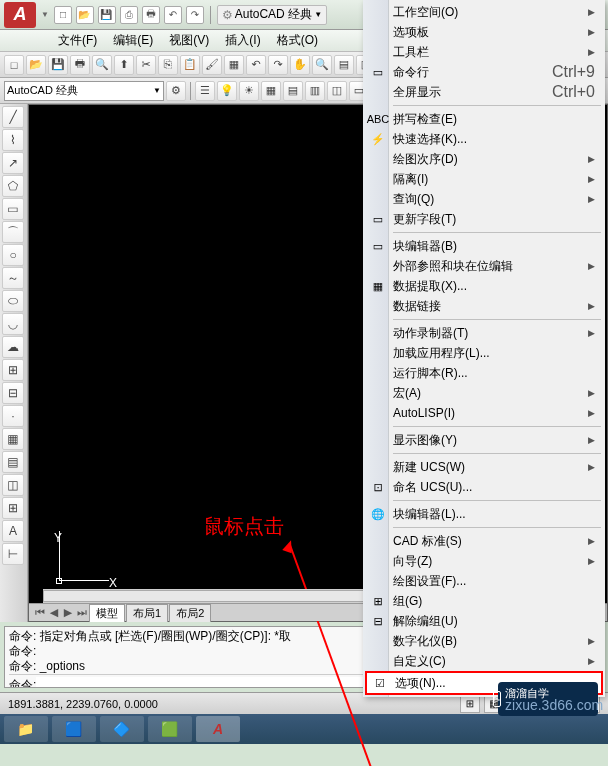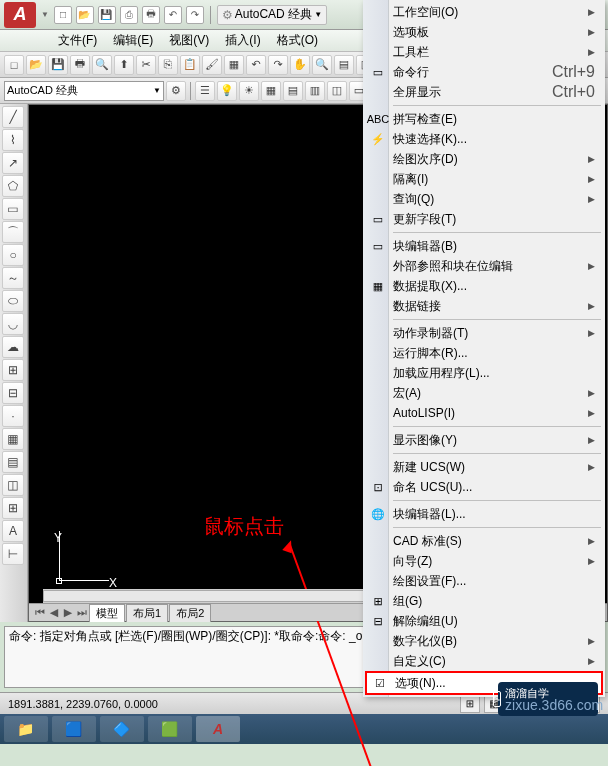--- a/index.html
+++ b/index.html
@@ -37,21 +37,21 @@
 .arrow-line { position:absolute; left:260px; top:440px; width:2px; height:290px; background:#f00; transform: rotate(-20deg); transform-origin: top;}
 .arrow-head { position:absolute; left:255px; top:435px; width:0; height:0; border-left:5px solid transparent; border-right:5px solid transparent; border-bottom:12px solid #f00; transform:rotate(20deg);}
 
 
 .tabs-row { height:18px; background:#d0d0d0; display:flex; align-items:center; padding:0 4px; font-size:11px; border-top:1px solid #999; position:absolute; bottom:0; left:0; right:0;}
 .tab-btn { padding:1px 6px; background:#e8e8e8; border:1px solid #999; border-bottom:none; margin-right:1px; cursor:pointer;}
 .tab-btn.active { background:#fff; }
 .tab-nav { width:14px; height:14px; display:inline-flex; align-items:center; justify-content:center; color:#555; cursor:pointer;}
 
 
-.command-area { height:62px; background:#f8f8f8; border:1px solid #999; margin:4px; padding:2px 4px; font-size:12px; font-family:SimSun; overflow:hidden; display:flex; flex-direction:row;}
+.command-area { height:62px; background:#f8f8f8; border:1px solid #999; margin:4px; padding:2px 4px; font-size:12px; font-family:SimSun; overflow:hidden; display:flex; flex-direction:column;}
 .cmd-line { white-space: nowrap; line-height:15px;}
 .cmd-input-row { display:flex; border-top:1px solid #ccc; margin-top:auto; padding-top:2px;}
 .cmd-input { flex:1; border:none; outline:none; font-size:12px; }
 
 
 .statusbar { height:22px; background:linear-gradient(#e8e8e8,#d0d0d0); display:flex; align-items:center; padding:0 8px; font-size:11px; border-top:1px solid #999; gap:4px;}
 .status-btn { width:20px; height:18px; border:1px solid #aaa; background:#f0f0f0; display:flex; align-items:center; justify-content:center; font-size:10px;}
 
 
 .taskbar { height:30px; background:linear-gradient(#3a5a7a,#284860); display:flex; align-items:center; padding:0 4px; gap:4px;}
@@ -288,24 +288,24 @@
       <div class="ctx-item">
         <span class="ctx-label">数据链接</span>
         <span class="ctx-arrow">▶</span>
       </div>
       <div class="ctx-sep"></div>
       <div class="ctx-item">
         <span class="ctx-label">动作录制器(T)</span>
         <span class="ctx-arrow">▶</span>
       </div>
       <div class="ctx-item">
+        <span class="ctx-label">加载应用程序(L)...</span>
+      </div>
+      <div class="ctx-item">
         <span class="ctx-label">运行脚本(R)...</span>
-      </div>
-      <div class="ctx-item">
-        <span class="ctx-label">加载应用程序(L)...</span>
       </div>
       <div class="ctx-item">
         <span class="ctx-label">宏(A)</span>
         <span class="ctx-arrow">▶</span>
       </div>
       <div class="ctx-item">
         <span class="ctx-label">AutoLISP(I)</span>
         <span class="ctx-arrow">▶</span>
       </div>
       <div class="ctx-sep"></div>

